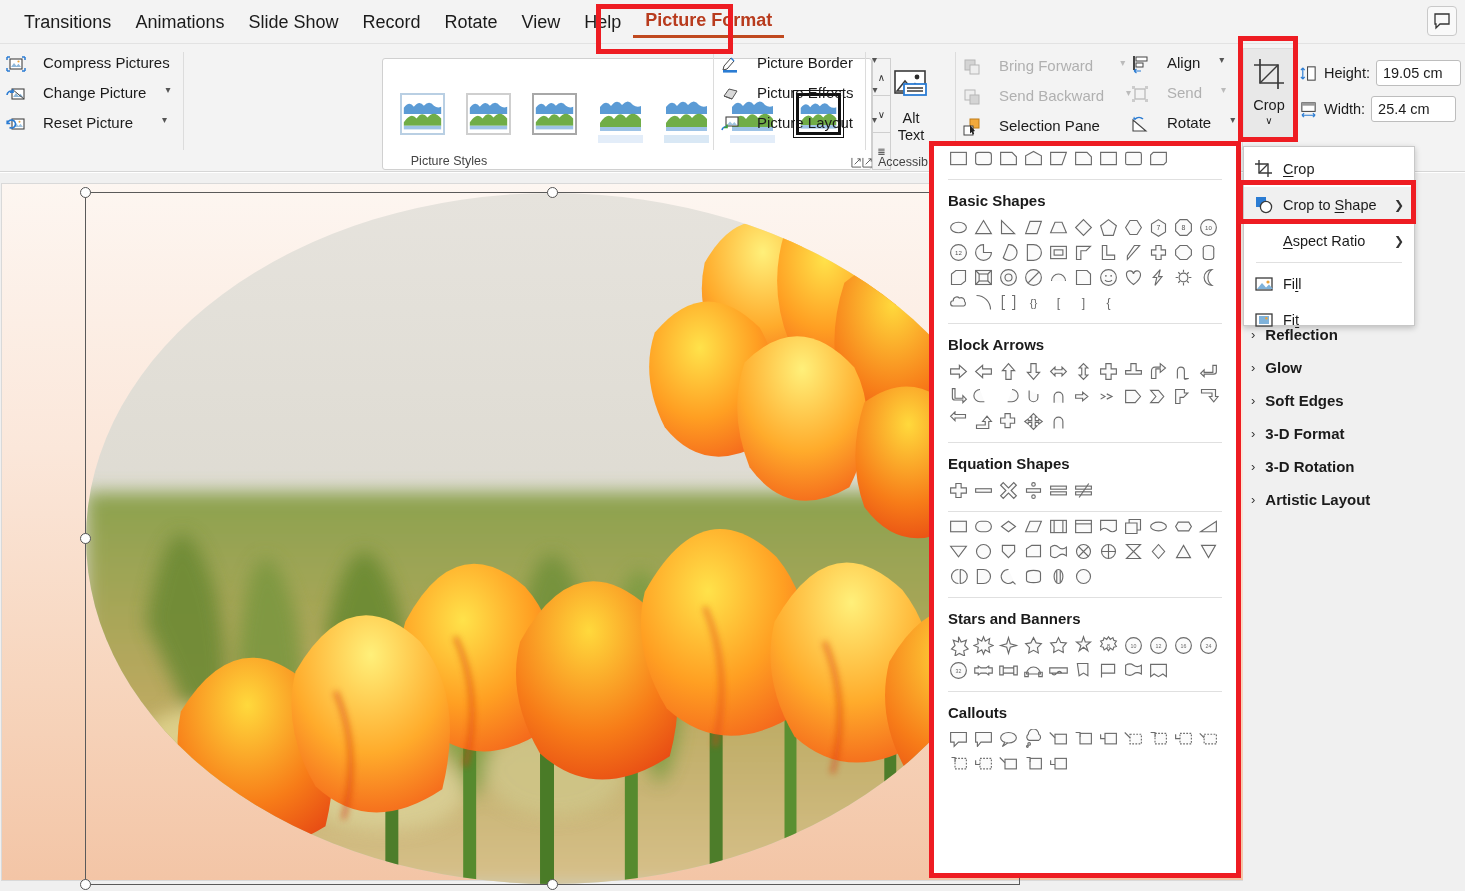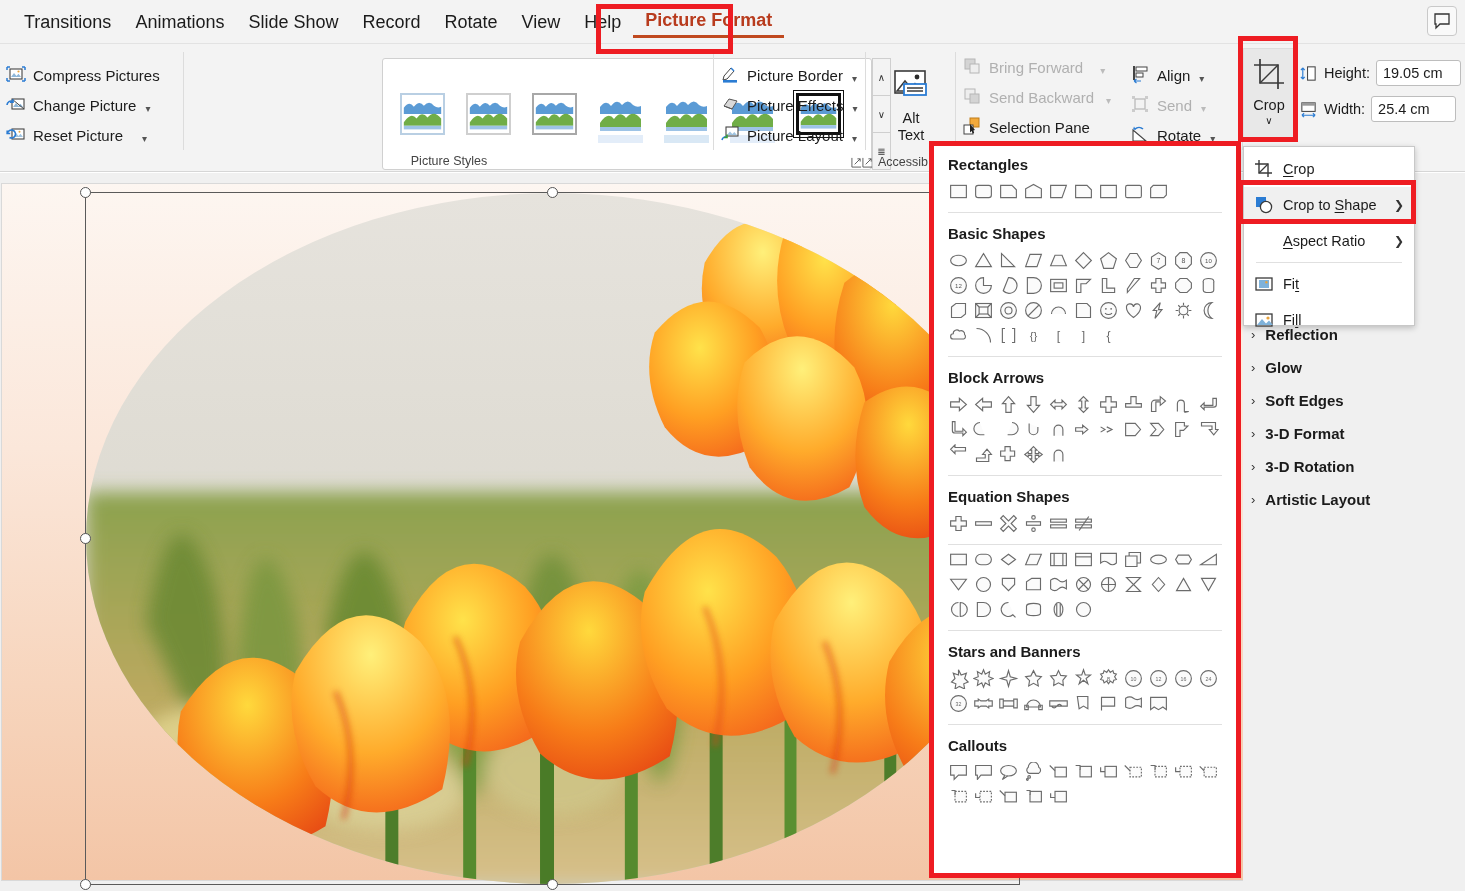--- a/index.html
+++ b/index.html
@@ -38,21 +38,21 @@
   .rgroup { position: absolute; top: 0; height: 128px; }
   .rgroup .sep {
     position: absolute; right: 0; top: 8px; bottom: 22px; width: 1px; background: #dcdcdc;
   }
   .glabel {
     position: absolute; bottom: 4px; width: 100%; text-align: center;
     font-size: 12.5px; color: #444;
   }
 
   .cmdrow {
-    display: flex; align-items: flex-end; gap: 7px;
+    display: flex; align-items: flex-start; gap: 17px;
     height: 30px; padding: 0 6px; white-space: nowrap;
     font-size: 15px; color: #1b1b1b;
   }
   .cmdrow.dim { color: #b0b0b0; }
   .chev { font-size: 10px; color: #555; margin-left: 2px; }
   .cmdrow.dim .chev { color: #bbb; }
 
   .icn { width: 20px; height: 20px; flex: 0 0 20px; display:block; }
 
   
@@ -357,21 +357,21 @@
         <svg width="11" height="11" viewBox="0 0 12 12">
           <path d="M1 1v10h10" fill="none" stroke="#555" stroke-width="1"></path>
           <path d="M10 2L4 8M10 2H7M10 2v3" stroke="#555" stroke-width="1" fill="none"></path>
         </svg>
         <span style="font-size:12.5px;color:#444">Accessib</span>
       </div>
       <div class="sep"></div>
     </div>
 
     <div class="rgroup" style="left:956px;width:287px;">
-      <div style="position:absolute;left:0;top:2px;width:165px">
+      <div style="position:absolute;left:0;top:13px;width:165px">
         <div class="cmdrow dim">
           <svg class="icn" viewBox="0 0 20 20">
             <rect x="3" y="3" width="10" height="10" fill="#d4d4d4" stroke="#b6b6b6"></rect>
             <rect x="8" y="8" width="9" height="9" fill="#eee" stroke="#b6b6b6"></rect>
           </svg>
           <span>Bring Forward</span>
           <span class="chev" style="margin-left:10px">▾</span>
         </div>
         <div class="cmdrow dim">
           <svg class="icn" viewBox="0 0 20 20">
@@ -587,21 +587,20 @@
         </div>
         <div class="sp-item">
           <span class="ch">›</span>
           <span>Artistic Layout</span>
         </div>
       </div>
   </div>
 
   <div class="shapespanel">
     <div class="shp-inner" id="shapes">
-        <div class="shp-head">Rectangles</div>
         <div class="shp-grid">
           <div class="shp">
             <svg width="21" height="21" viewBox="0 0 24 24" fill="#fbfbfb" stroke="#6b6b6b" stroke-width="1.3">
               <rect x="3" y="5" width="18" height="14"></rect>
             </svg>
           </div>
           <div class="shp">
             <svg width="21" height="21" viewBox="0 0 24 24" fill="#fbfbfb" stroke="#6b6b6b" stroke-width="1.3">
               <rect x="3" y="5" width="18" height="14" rx="3"></rect>
             </svg>
@@ -1506,32 +1505,32 @@
     </div>
     <div class="mitem">
       <span class="icn"></span>
       <span class="mlabel"><u>A</u>spect Ratio</span>
       <span class="marrow">❯</span>
     </div>
     <div class="msep"></div>
     <div class="mitem">
       <svg class="icn" viewBox="0 0 20 20">
         <rect x="2" y="4" width="16" height="12" fill="#fff" stroke="#3a3a3a" stroke-width="1.3"></rect>
+        <path d="M3 15l5-6 4 4.5 3-3 4 4.5z" fill="#7fb2da"></path>
+        <circle cx="14" cy="8" r="1.6" fill="#e8a33d"></circle>
+      </svg>
+      <span class="mlabel">Fi<u>l</u>l</span>
+    </div>
+    <div class="mitem">
+      <svg class="icn" viewBox="0 0 20 20">
+        <rect x="2" y="4" width="16" height="12" fill="#fff" stroke="#3a3a3a" stroke-width="1.3"></rect>
         <rect x="5" y="6" width="10" height="8" fill="#7fb2da"></rect>
         <circle cx="12.4" cy="8.2" r="1.2" fill="#e8a33d"></circle>
       </svg>
       <span class="mlabel">Fi<u>t</u></span>
     </div>
-    <div class="mitem">
-      <svg class="icn" viewBox="0 0 20 20">
-        <rect x="2" y="4" width="16" height="12" fill="#fff" stroke="#3a3a3a" stroke-width="1.3"></rect>
-        <path d="M3 15l5-6 4 4.5 3-3 4 4.5z" fill="#7fb2da"></path>
-        <circle cx="14" cy="8" r="1.6" fill="#e8a33d"></circle>
-      </svg>
-      <span class="mlabel">Fi<u>l</u>l</span>
-    </div>
   </div>
 
   <div class="hlbox" style="left:596px;top:4px;width:137px;height:50px;"></div>
   <div class="hlbox" style="left:1238px;top:36px;width:60px;height:106px;"></div>
   <div class="hlbox" style="left:1238px;top:180px;width:178px;height:44px;"></div>
 
 </div>
 
 </body></html>

